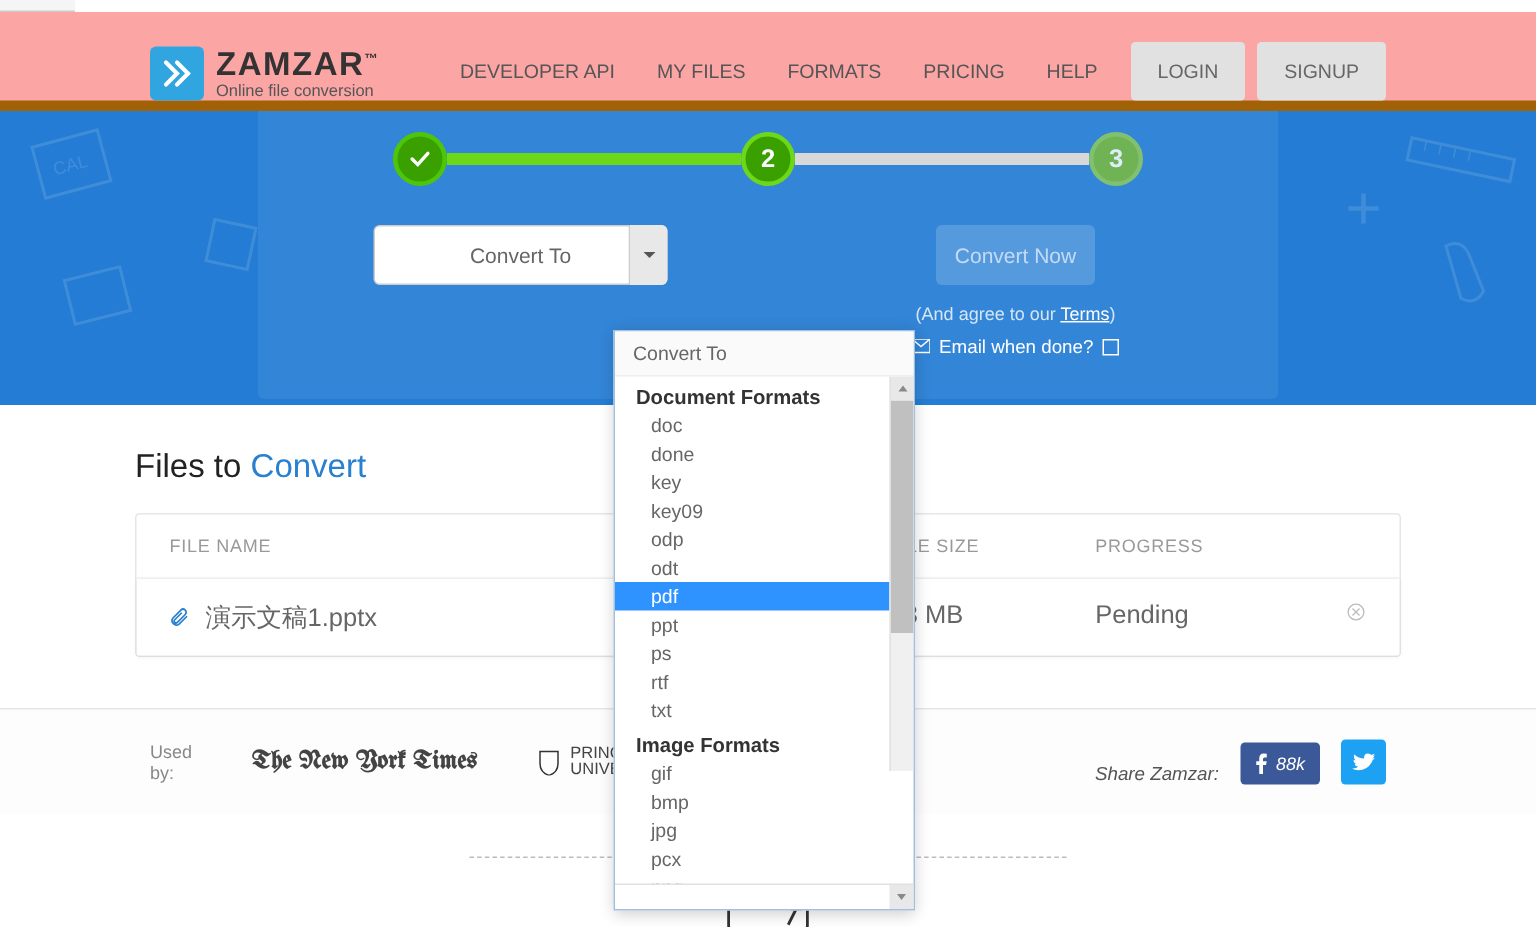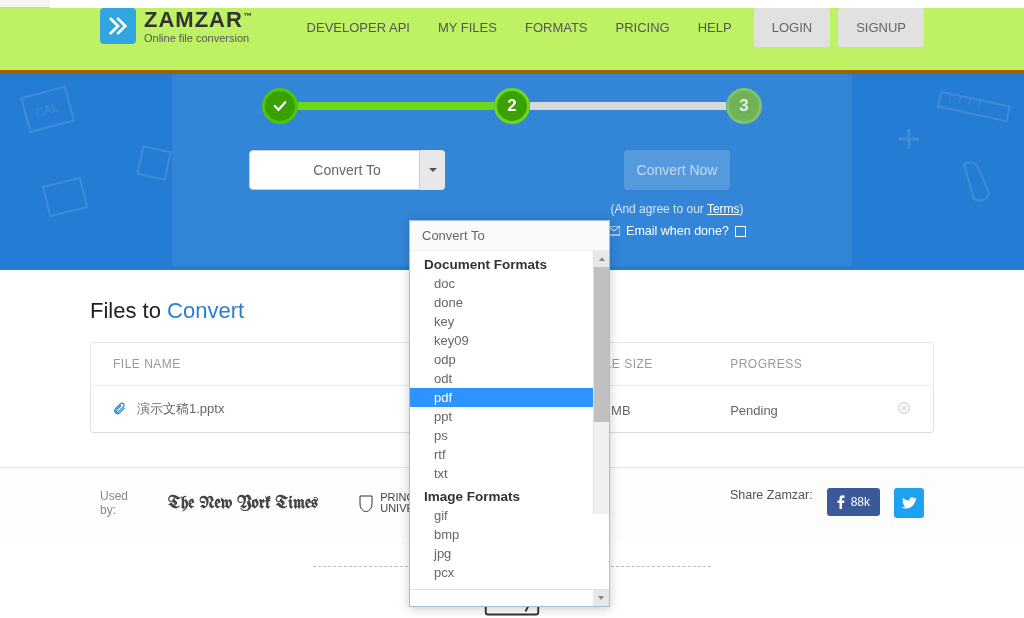--- a/index.html
+++ b/index.html
@@ -1,20 +1,20 @@
 <!DOCTYPE html>
 <html><head>
   <meta charset="utf-8">
   <style>
     * { margin: 0; padding: 0; box-sizing: border-box; }
     body { font-family: -apple-system, BlinkMacSystemFont, "Segoe UI", Arial, sans-serif; background: #fff; width: 1024px; height: 618px; overflow: hidden; position: relative; }
     
     .tabcorner { position: absolute; top: 0; left: 0; width: 50px; height: 8px; border-bottom: 1px solid #ccc; background: #f5f5f5; }
     
-    .header { background: #bef264; border-bottom: 4px solid #a16207; height: 66px; display: flex; align-items: flex-start; padding: 0 100px; margin-top: 8px; }
+    .header { background: #fca5a5; border-bottom: 7px solid #a16207; height: 66px; display: flex; align-items: flex-end; padding: 0 100px; margin-top: 8px; }
     .logo-wrap { display: flex; align-items: center; gap: 8px; }
     .logo-icon { width: 36px; height: 36px; background: #31a5e0; border-radius: 4px; display: flex; align-items: center; justify-content: center; }
     .logo-text { display: flex; flex-direction: column; line-height: 1; }
     .logo-name { font-size: 22px; font-weight: 700; color: #333; letter-spacing: 1px; }
     .logo-tag { font-size: 11px; color: #555; margin-top: 2px; }
     .nav { margin-left: auto; display: flex; gap: 0; align-items: center; }
     .nav a { color: #555; text-decoration: none; font-size: 13px; padding: 10px 14px; }
     .nav .btn-gray { background: #e1e1e1; color: #666; border-radius: 3px; padding: 12px 18px; margin-left: 8px; }
     
     .hero { background: #247cd4; position: relative; height: 196px; }
@@ -58,32 +58,32 @@
     .dd-item { padding: 2px 24px; color: #666; font-size: 13px; cursor: pointer; }
     .dd-item.sel { background: #2f93ff; color: #fff; }
     .dd-bottom-arrow { margin-left: auto; width: 16px; height: 16px; background: #e8e8e8; display: flex; align-items: center; justify-content: center; margin-right: 0; }
     
     .section { padding: 28px 90px 0; }
     .section-title { font-size: 22px; color: #222; font-weight: 400; }
     .section-title .accent { color: #2980d0; }
     
     .file-table { margin-top: 18px; border: 1px solid #e6e6e6; border-radius: 3px; background: #fff; }
     .ft-head { display: flex; padding: 14px 22px; color: #999; font-size: 12px; letter-spacing: 0.5px; }
-    .ft-row { display: flex; padding: 14px 22px; border-top: 1px solid #eee; color: #666; font-size: 13px; align-items: flex-end; box-shadow: 0 1px 3px rgba(0,0,0,0.06); }
+    .ft-row { display: flex; padding: 14px 22px; border-top: 1px solid #eee; color: #666; font-size: 17px; align-items: flex-start; box-shadow: 0 1px 3px rgba(0,0,0,0.06); }
     .col-name { flex: 2.5; display: flex; align-items: center; gap: 10px; }
     .col-to { flex: 1; }
     .col-size { flex: 1; }
     .col-prog { flex: 1.1; }
     .col-x { width: 30px; text-align: right; color: #bbb; }
     
     .footer-bar { margin-top: 34px; border-top: 1px solid #e6e6e6; background: #fdfdfd; padding: 20px 100px; display: flex; align-items: center; gap: 40px; }
     .used-by { color: #888; font-size: 12px; line-height: 1.2; }
     .press-logo { color: #444; font-family: Georgia, serif; font-size: 17px; }
     .press-logo.princeton { font-size: 11px; font-family: Arial; text-transform: uppercase; display: flex; align-items: center; gap: 6px; color: #444; }
-    .share-wrap { margin-left: auto; display: flex; align-items: flex-start; gap: 14px; }
+    .share-wrap { margin-left: auto; display: flex; align-items: flex-end; gap: 14px; font-style: italic; }
     .share-label { color: #555; font-size: 12.5px; }
     .fb-btn { background: #3b5998; color: #fff; font-size: 12px; padding: 7px 10px; border-radius: 3px; display: flex; align-items: center; gap: 6px; }
     .tw-btn { background: #1da1f2; width: 30px; height: 30px; border-radius: 3px; display: flex; align-items: center; justify-content: center; }
     
     .what-convert { text-align: center; margin-top: 18px; color: #888; font-size: 17px; position: relative; }
     .what-convert::before, .what-convert::after { content: ""; display: inline-block; width: 100px; border-top: 1px dashed #bbb; vertical-align: middle; margin: 0 14px; }
     .what-convert .accent { color: #2980d0; }
     .laptop-sketch { margin: 10px auto 0; width: 110px; height: 30px; }
   </style>
 </head>

